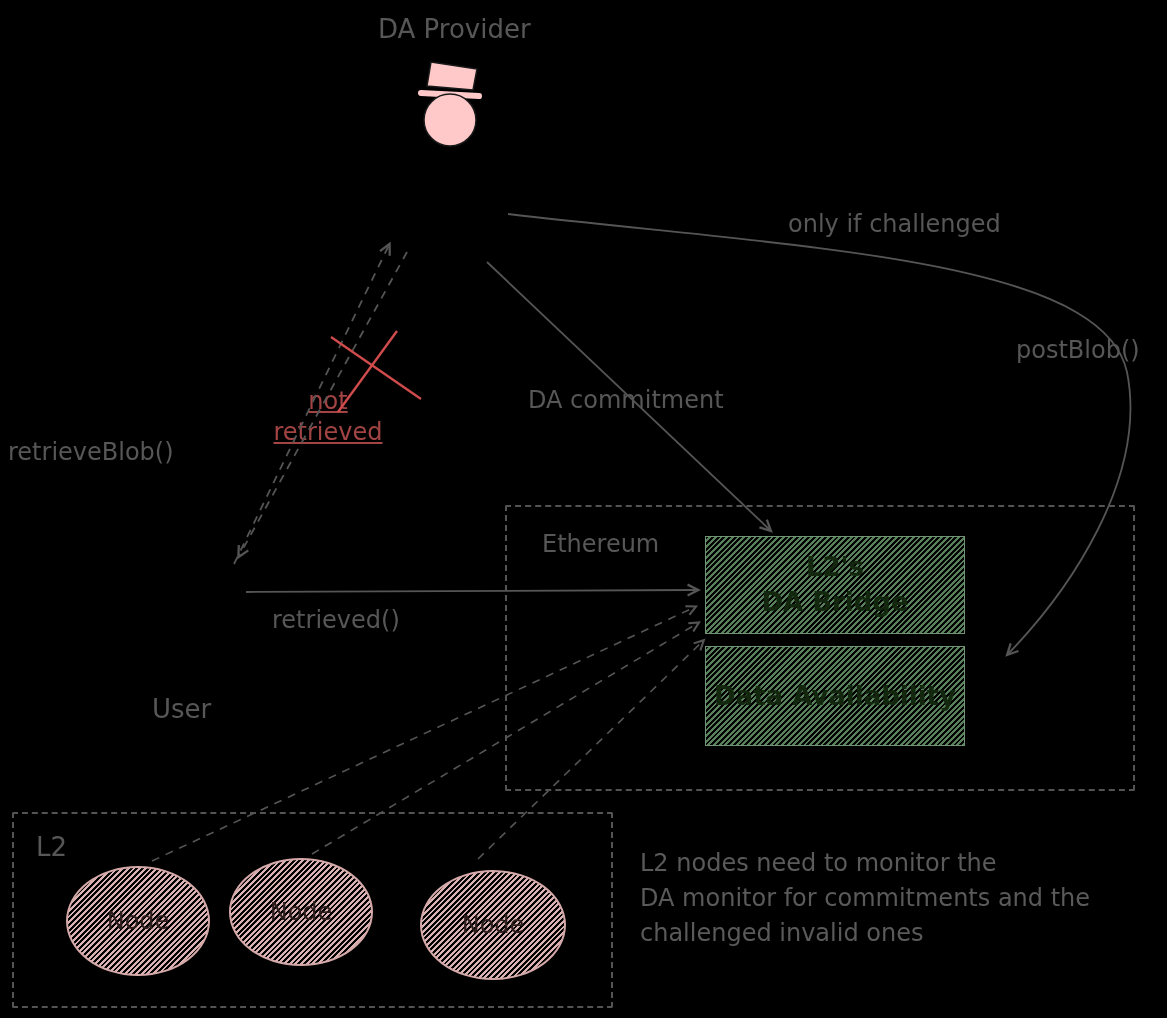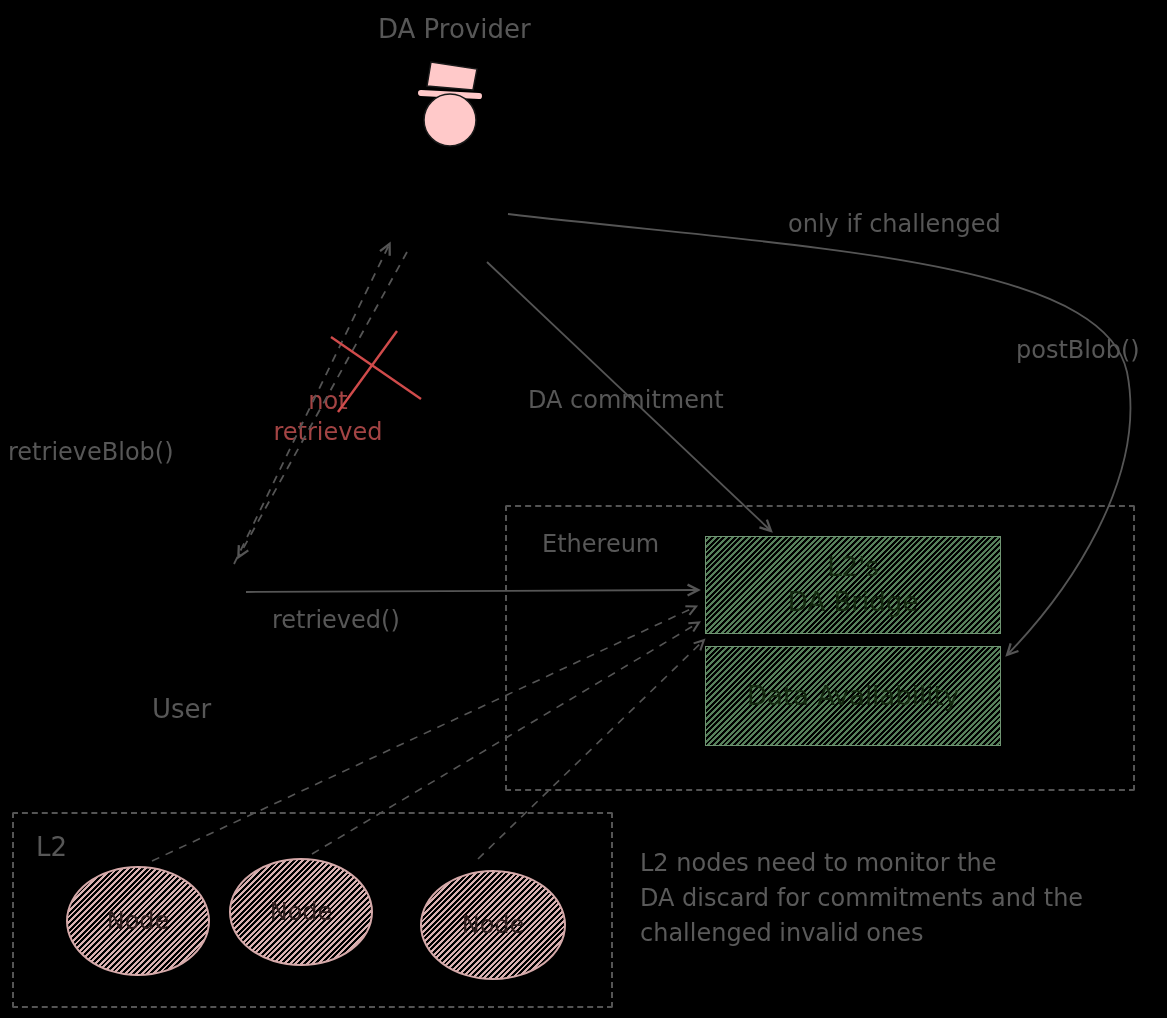--- a/index.html
+++ b/index.html
@@ -3,31 +3,31 @@
 <meta charset="utf-8">
 <style>
   * { margin: 0; padding: 0; box-sizing: border-box; }
   html, body { width: 1167px; height: 1018px; background: #000; overflow: hidden; }
   body { font-family: "DejaVu Sans", sans-serif; }
   #stage { position: relative; width: 1167px; height: 1018px; background: #000; }
 
   .lbl { position: absolute; color: #575757; white-space: pre; font-size: 24px; }
   .lbl.big { font-size: 26px; }
   .red-note { position: absolute; left: 253px; top: 386px; width: 150px; text-align: center;
-              color: #a34444; font-size: 24px; line-height: 31px; }
+              color: #a34444; font-size: 24px; line-height: 31px; text-decoration: underline; }
 
   .dashed-box { position: absolute; border: 2px dashed #545454; border-radius: 2px; }
   #ethereum-box { left: 505px; top: 505px; width: 630px; height: 286px; }
   #l2-box { left: 12px; top: 812px; width: 601px; height: 196px; }
 
-  .green-box { position: absolute; left: 705px; width: 296px;
+  .green-box { position: absolute; left: 705px; width: 260px;
                border: 1.5px solid #6f9472;
                background: repeating-linear-gradient(135deg, rgba(0,0,0,0) 0px, rgba(0,0,0,0) 2px, #57805b 2px, #57805b 4px);
                color: #13270f; display: flex; flex-direction: column; align-items: center; justify-content: center;
-               font-size: 26px; line-height: 35px; font-weight: normal; text-align: center; }
+               font-size: 26px; line-height: 35px; font-weight: bold; text-align: center; }
   #da-bridge-box { top: 536px; height: 98px; }
   #da-challenge-box { top: 646px; height: 100px; }
 
   .node-ellipse { position: absolute; border: 2px solid #d4a8a8; border-radius: 50%;
                   background: repeating-linear-gradient(135deg, rgba(0,0,0,0) 0px, rgba(0,0,0,0) 2px, #d9b1b1 2px, #d9b1b1 4px);
                   color: #2e1d1d; display: flex; align-items: center; justify-content: center;
                   font-size: 24px; font-weight: normal; }
 
   #caption { position: absolute; left: 640px; top: 846px; color: #5a5a5a;
              font-size: 24px; line-height: 35px; }
@@ -64,21 +64,21 @@
   <div class="lbl" style="left:542px; top:530px;text-align:center;">Ethereum</div>
   <div class="lbl big" style="left:36px; top:832px;">L2</div>
 
   <div class="red-note">
     <div>not</div>
     <div>retrieved</div>
   </div>
 
   <div id="caption">
     <div>L2 nodes need to monitor the</div>
-    <div>DA discard for commitments and the</div>
+    <div>DA monitor for commitments and the</div>
     <div>challenged invalid ones</div>
   </div>
 
   <svg id="arrow-layer" width="1167" height="1018" viewBox="0 0 1167 1018">
     <defs>
       <marker id="arrowhead" viewBox="0 0 12 12" refX="9" refY="6" markerWidth="9" markerHeight="9" orient="auto-start-reverse">
         <path d="M2,2 L10,6 L2,10" fill="none" stroke="#555555" stroke-width="1.7"></path>
       </marker>
     </defs>
 

